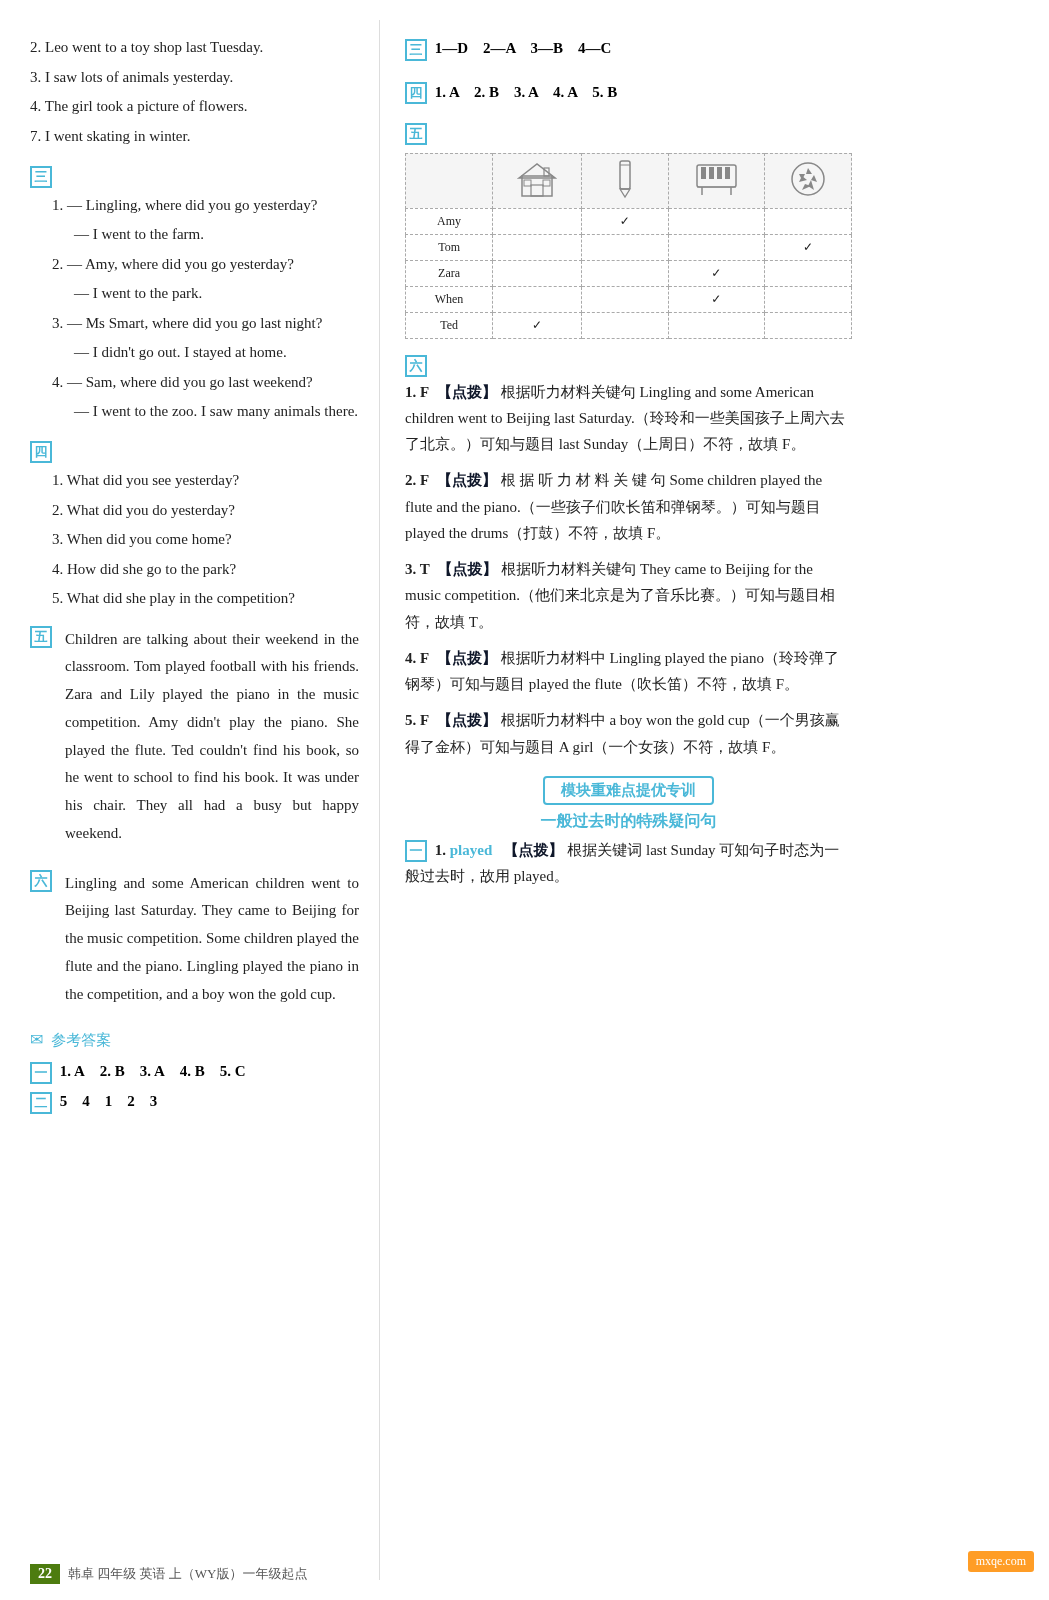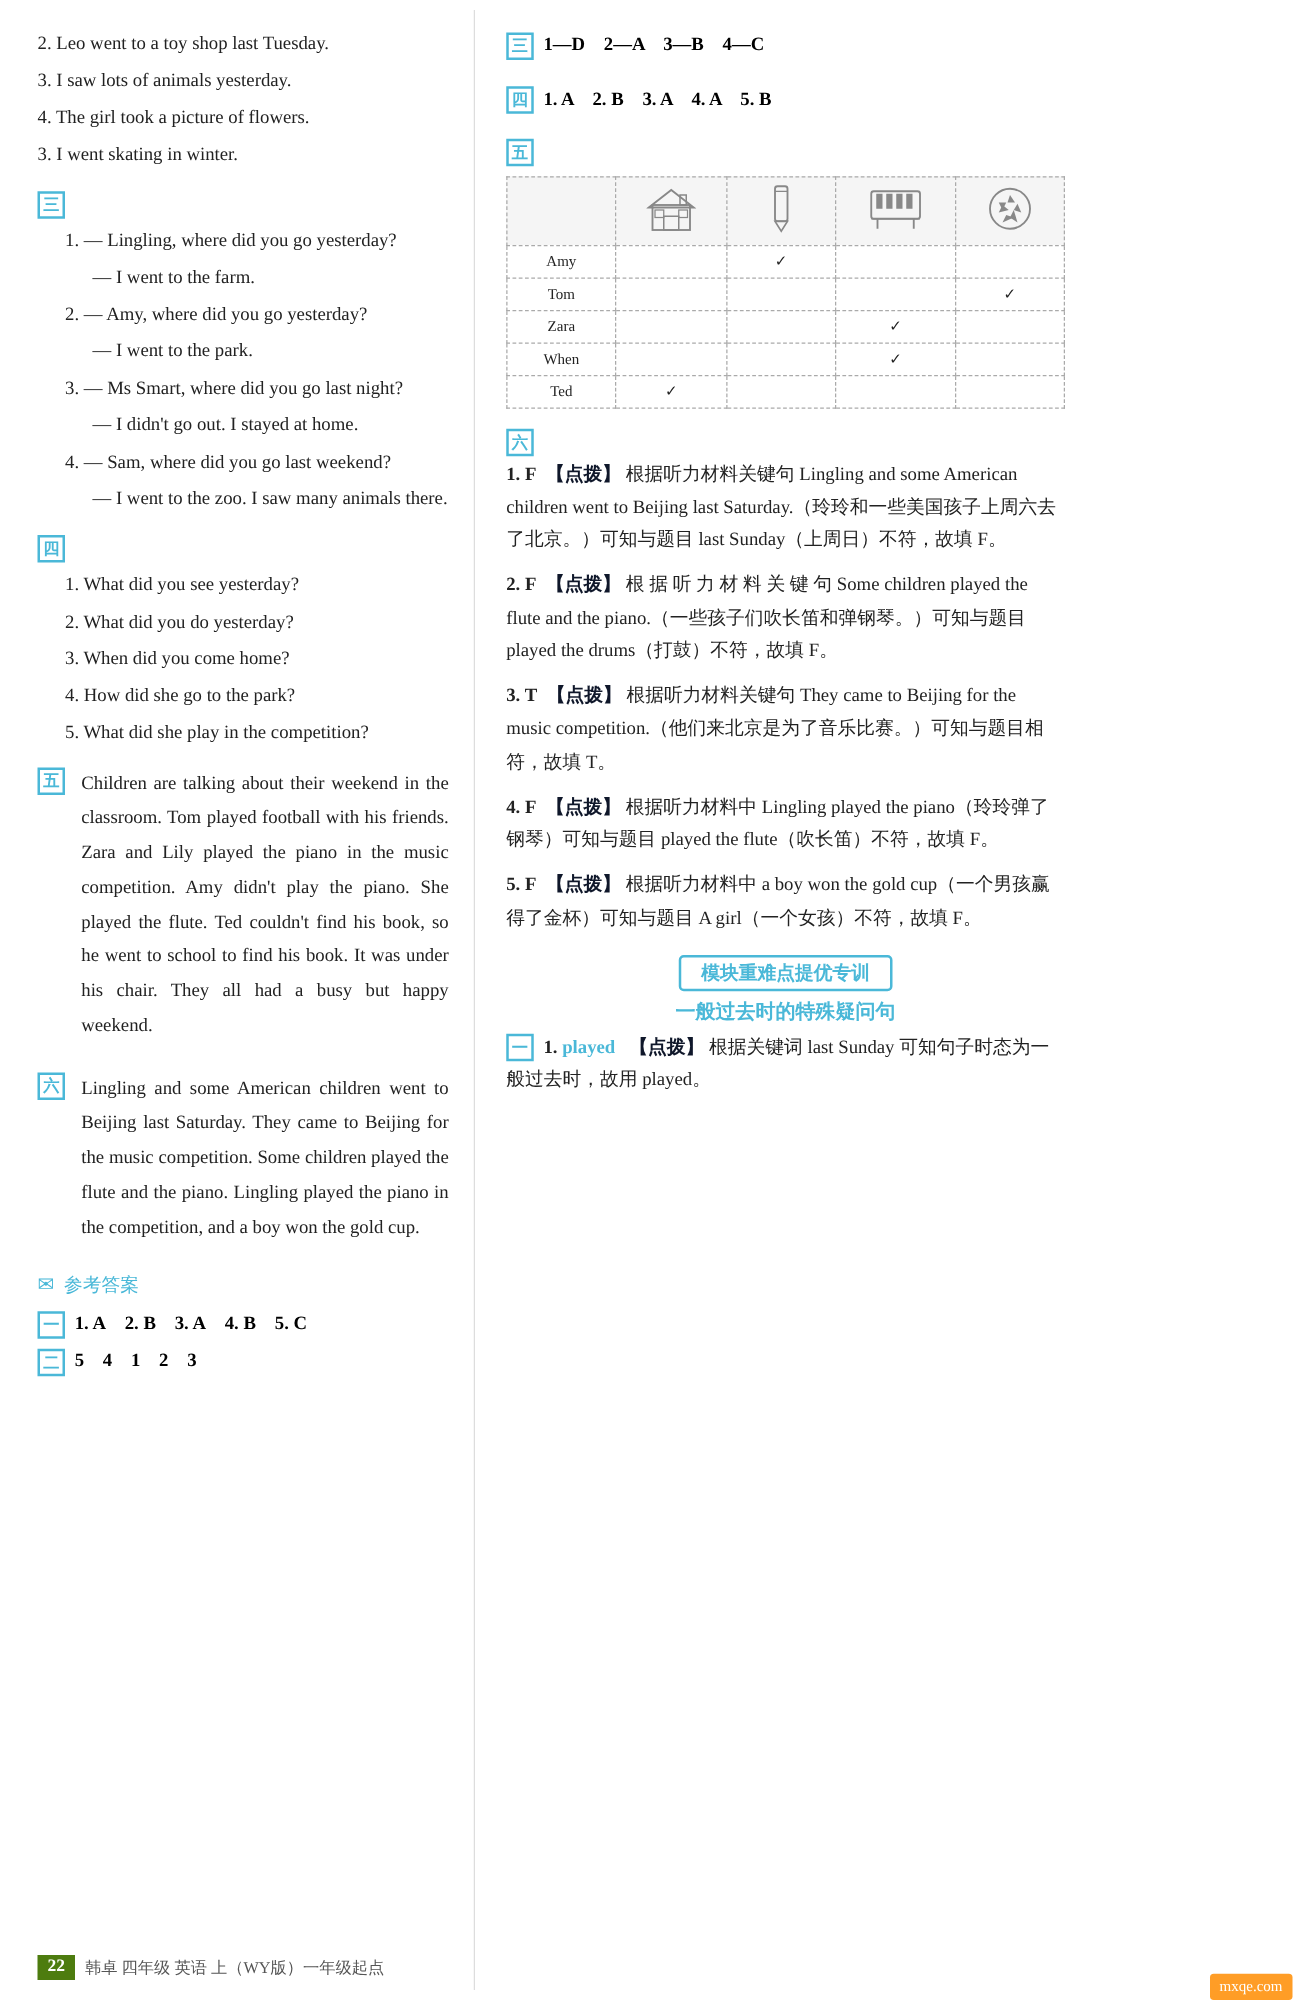--- a/index.html
+++ b/index.html
@@ -9,21 +9,21 @@
       width: 1049px;
       min-height: 1600px;
       font-size: 15px;
       color: #222;
       position: relative;
     }
     .page {
       display: flex;
       width: 872px;
       min-height: 1600px;
-      padding: 8px 0;
+      padding: 20px 0;
       justify-content: space-between;
     }
     .left-col {
       width: 455px;
       padding: 15px 20px 15px 30px;
       border-right: 1px solid #ddd;
     }
     .right-col {
       width: 594px;
       padding: 15px 20px 15px 25px;
@@ -122,21 +122,21 @@
       padding: 2px 8px;
       font-size: 14px;
       margin-right: 8px;
     }
     .footer-text {
       font-size: 13px;
       color: #555;
     }
     .watermark {
       position: absolute;
-      bottom: 0;
+      bottom: 28px;
       right: 15px;
       background: rgba(255,140,0,0.85);
       color: #fff;
       font-size: 12px;
       padding: 3px 8px;
       border-radius: 3px;
     }
     .point-tag {
       color: #0f172a;
       font-weight: bold;
@@ -165,21 +165,21 @@
 <body>
 
 <div class="page">
 
   <div class="left-col">
 
     <div class="section">
       <div class="line">2. Leo went to a toy shop last Tuesday.</div>
       <div class="line">3. I saw lots of animals yesterday.</div>
       <div class="line">4. The girl took a picture of flowers.</div>
-      <div class="line">3. I went skating in winter.</div>
+      <div class="line">7. I went skating in winter.</div>
     </div>
 
     <div class="section">
       <div class="line">
         <span class="section-label">三</span>
       </div>
       <div class="line indent">1. — Lingling, where did you go yesterday?</div>
       <div class="line indent2">— I went to the farm.</div>
       <div class="line indent">2. — Amy, where did you go yesterday?</div>
       <div class="line indent2">— I went to the park.</div>

